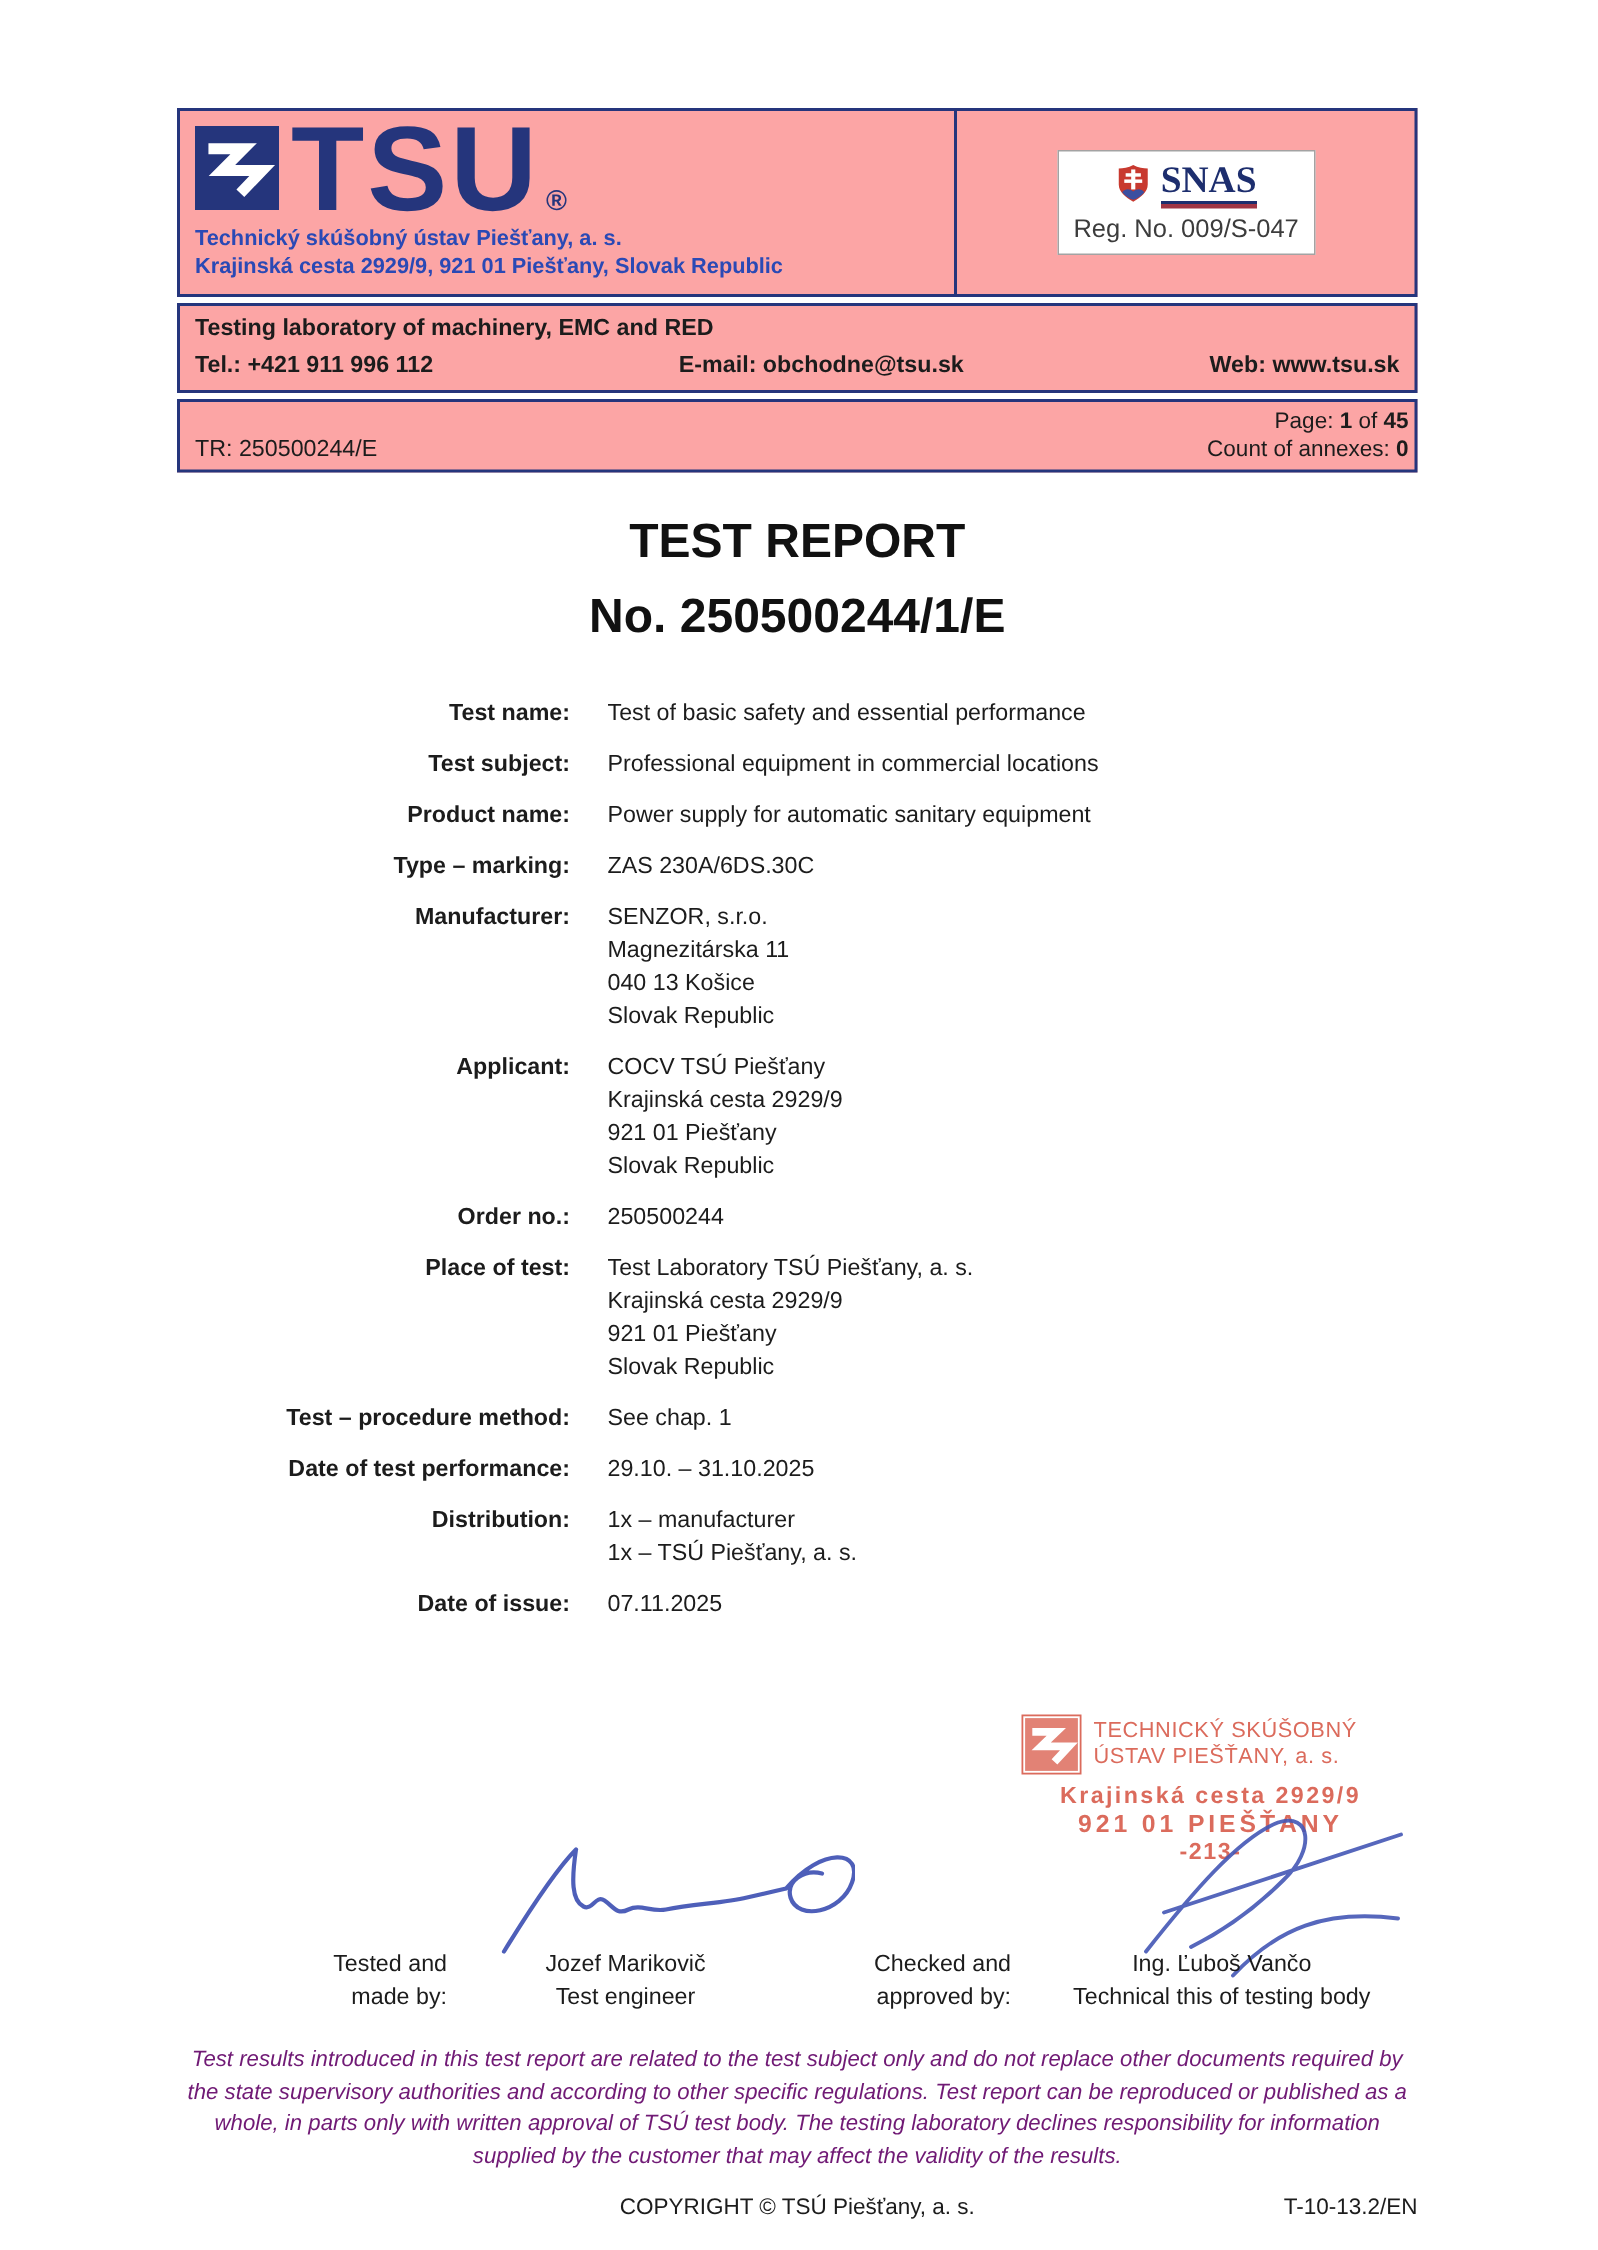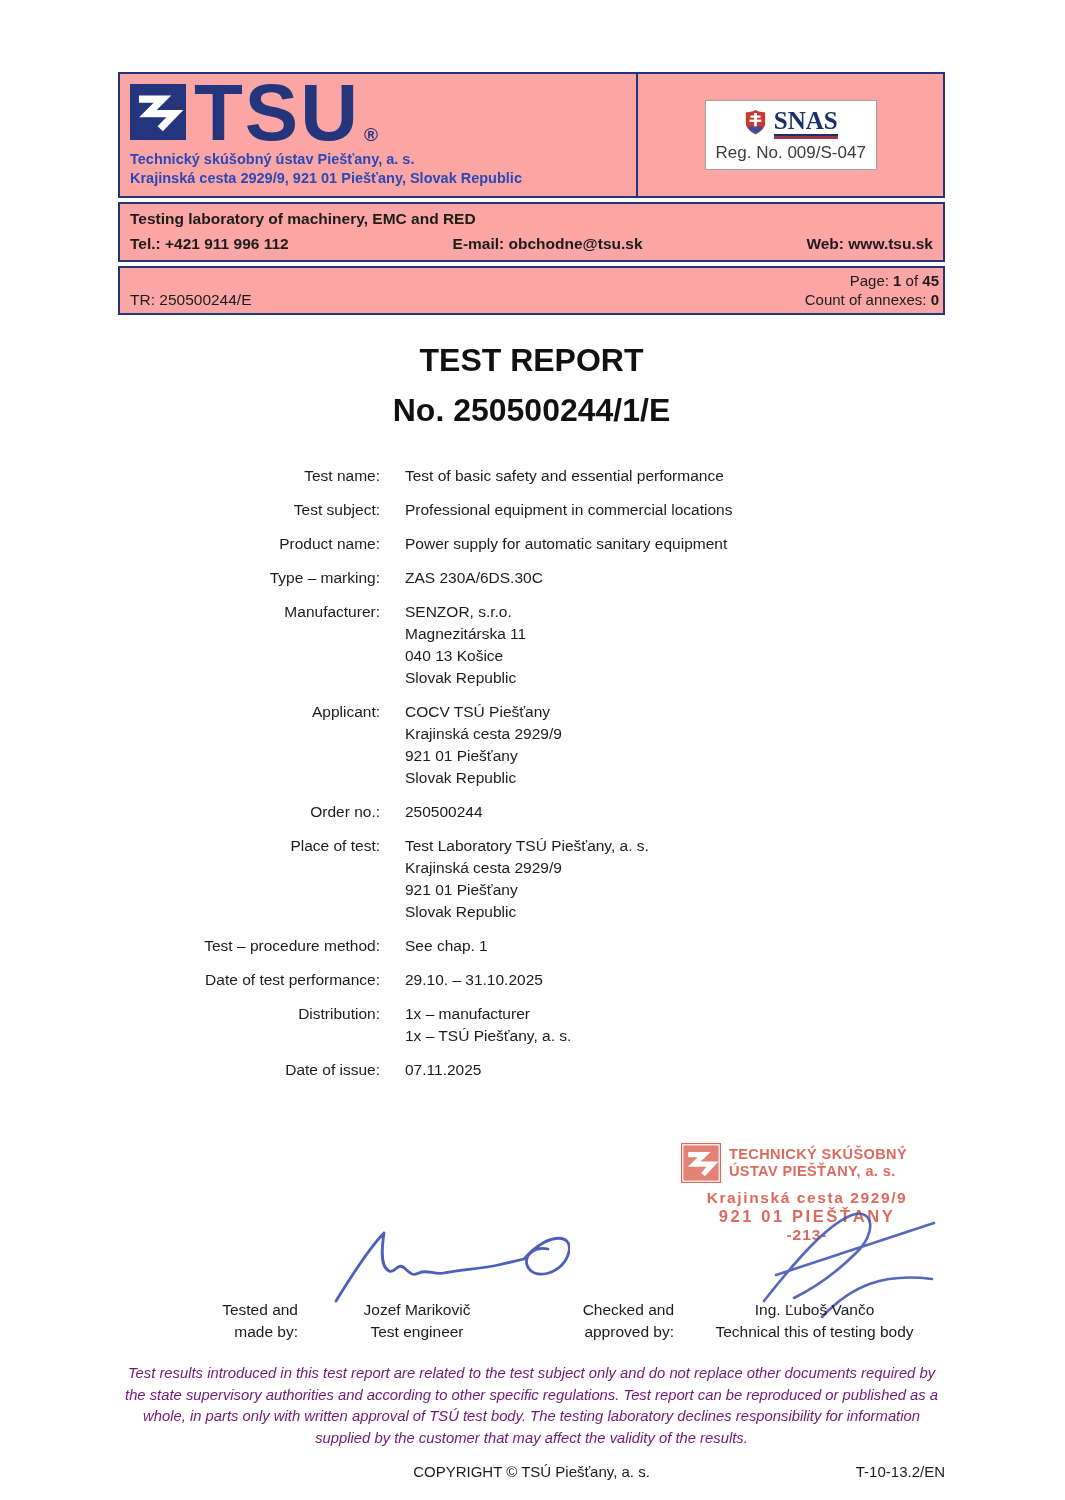--- a/index.html
+++ b/index.html
@@ -39,29 +39,29 @@
   .tr-no { font-size:15.5px; }
   .page-info { text-align:right; font-size:15px; line-height:19px; }
   .page-info b { font-weight:bold; }
 
   
   .title-block { margin-top:20px; text-align:center; font-weight:bold; font-size:32px; line-height:50px; color:#111; }
 
   
   .fields { margin-top:30px; font-size:15.5px; }
   .field-row { display:flex; margin-bottom:12px; }
-  .field-label { width:287px; text-align:right; font-weight:normal; padding-right:25px; line-height:22px; }
+  .field-label { width:287px; text-align:right; font-weight:bold; padding-right:25px; line-height:22px; }
   .field-value { flex:1; line-height:22px; white-space:pre-line; }
 
   
   .sig-area { position:relative; height:252px; }
   .stamp { position:absolute; left:563px; top:50px; width:252px; color:#d95f4f; opacity:0.92; }
   .stamp-top { display:flex; gap:8px; align-items:flex-start; }
   .stamp-icon { width:40px; height:40px; color:#d95f4f; flex:none; }
-  .stamp-org { font-weight:bold; font-size:14.5px; line-height:17px; letter-spacing:0.4px; padding-top:3px; }
+  .stamp-org { font-weight:normal; font-size:14.5px; line-height:17px; letter-spacing:0.4px; padding-top:3px; }
   .stamp-l3 { margin-top:6px; text-align:center; font-weight:bold; font-size:15.5px; letter-spacing:1.6px; }
   .stamp-l4 { text-align:center; font-weight:bold; font-size:16.5px; letter-spacing:2.6px; }
   .stamp-l5 { text-align:center; font-weight:bold; font-size:15.5px; letter-spacing:1px; }
 
   .sig-svg { position:absolute; }
   .sig-left { left:212px; top:126px; }
   .sig-right { left:638px; top:112px; }
 
   .sig-captions { position:absolute; top:206px; left:0; width:100%; display:flex; font-size:15.5px; line-height:22px; }
   .cap-label { white-space:pre-line; text-align:right; }

